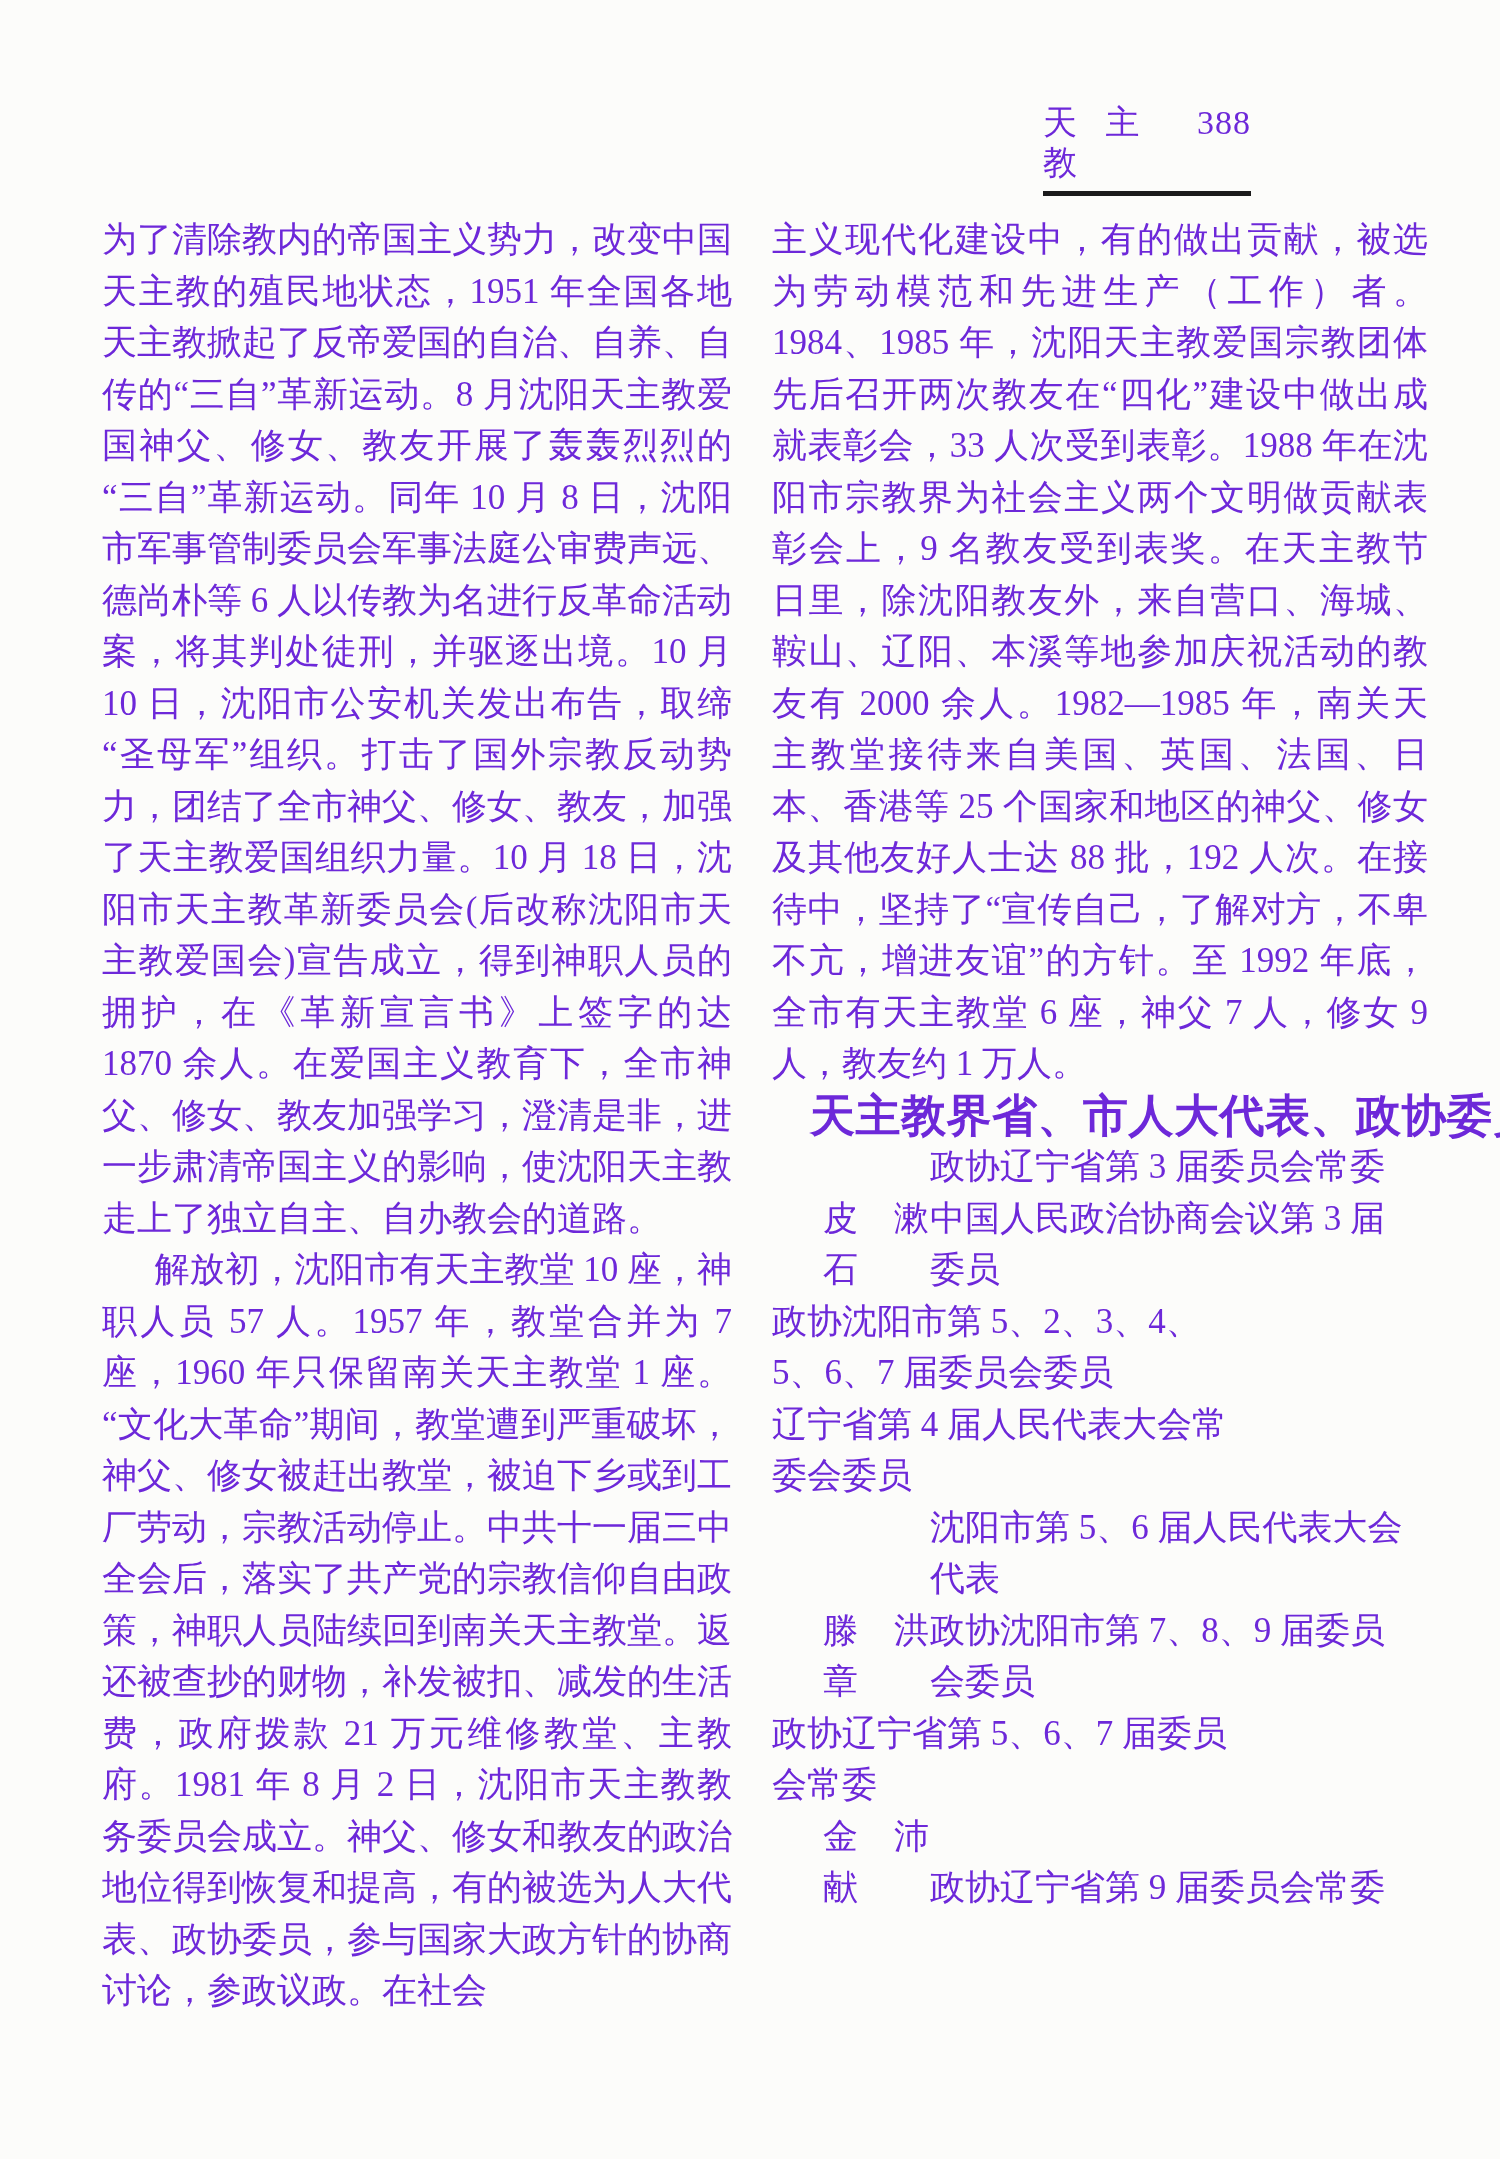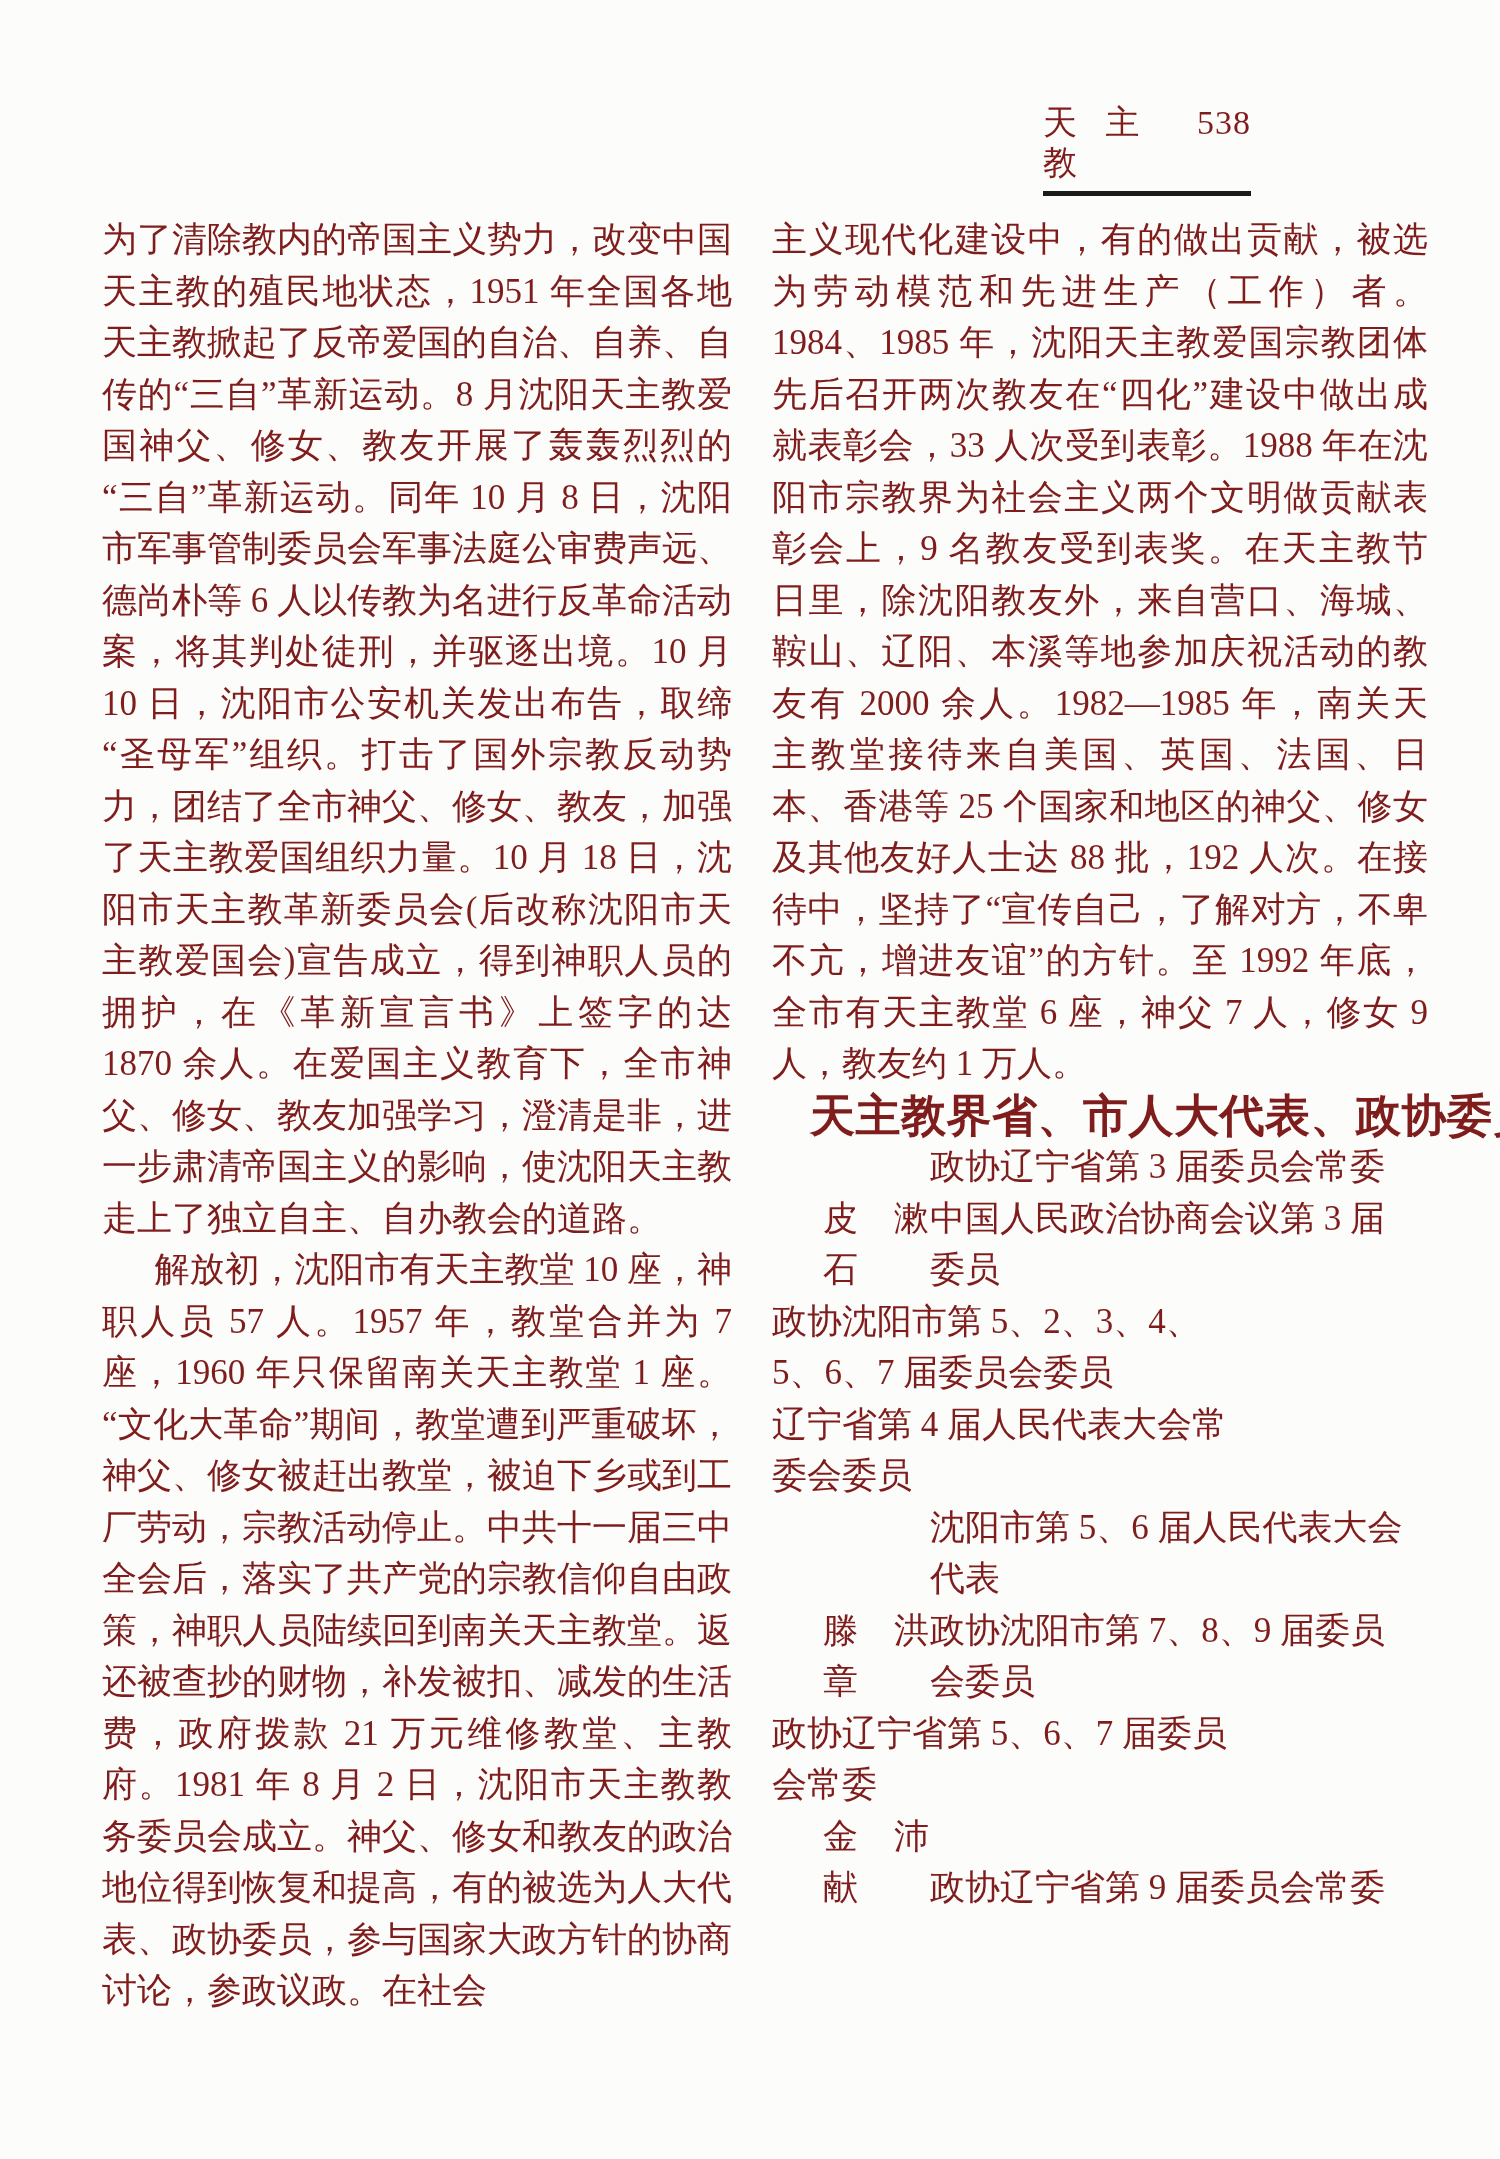--- a/index.html
+++ b/index.html
@@ -5,21 +5,21 @@
   html, body {
     margin: 0;
     padding: 0;
     background: #e8e8e8;
   }
   .page {
     position: relative;
     width: 1500px;
     height: 2159px;
     background: #fcfcfa;
-    color: #7f1d1d;
+    color: #6d28d9;
     font-family: "Liberation Serif", "DejaVu Serif", serif;
     overflow: hidden;
   }
   
   .running-header {
     position: absolute;
     top: 103px;
     left: 1043px;
     width: 208px;
     display: flex;
@@ -82,21 +82,21 @@
     text-align: left;
   }
 </style>
 </head>
 <body>
 
 <div class="page">
 
   <div class="running-header">
     <span class="title">天 主 教</span>
-    <span class="pagenum">538</span>
+    <span class="pagenum">388</span>
   </div>
 
   <div class="column col-left">
     <p>为了清除教内的帝国主义势力，改变中国天主教的殖民地状态，1951 年全国各地天主教掀起了反帝爱国的自治、自养、自传的“三自”革新运动。8 月沈阳天主教爱国神父、修女、教友开展了轰轰烈烈的“三自”革新运动。同年 10 月 8 日，沈阳市军事管制委员会军事法庭公审费声远、德尚朴等 6 人以传教为名进行反革命活动案，将其判处徒刑，并驱逐出境。10 月 10 日，沈阳市公安机关发出布告，取缔“圣母军”组织。打击了国外宗教反动势力，团结了全市神父、修女、教友，加强了天主教爱国组织力量。10 月 18 日，沈阳市天主教革新委员会(后改称沈阳市天主教爱国会)宣告成立，得到神职人员的拥护，在《革新宣言书》上签字的达 1870 余人。在爱国主义教育下，全市神父、修女、教友加强学习，澄清是非，进一步肃清帝国主义的影响，使沈阳天主教走上了独立自主、自办教会的道路。</p>
     <p class="indented">解放初，沈阳市有天主教堂 10 座，神职人员 57 人。1957 年，教堂合并为 7 座，1960 年只保留南关天主教堂 1 座。“文化大革命”期间，教堂遭到严重破坏，神父、修女被赶出教堂，被迫下乡或到工厂劳动，宗教活动停止。中共十一届三中全会后，落实了共产党的宗教信仰自由政策，神职人员陆续回到南关天主教堂。返还被查抄的财物，补发被扣、减发的生活费，政府拨款 21 万元维修教堂、主教府。1981 年 8 月 2 日，沈阳市天主教教务委员会成立。神父、修女和教友的政治地位得到恢复和提高，有的被选为人大代表、政协委员，参与国家大政方针的协商讨论，参政议政。在社会</p>
   </div>
 
   <div class="column col-right">
     <p>主义现代化建设中，有的做出贡献，被选为劳动模范和先进生产（工作）者。1984、1985 年，沈阳天主教爱国宗教团体先后召开两次教友在“四化”建设中做出成就表彰会，33 人次受到表彰。1988 年在沈阳市宗教界为社会主义两个文明做贡献表彰会上，9 名教友受到表奖。在天主教节日里，除沈阳教友外，来自营口、海城、鞍山、辽阳、本溪等地参加庆祝活动的教友有 2000 余人。1982—1985 年，南关天主教堂接待来自美国、英国、法国、日本、香港等 25 个国家和地区的神父、修女及其他友好人士达 88 批，192 人次。在接待中，坚持了“宣传自己，了解对方，不卑不亢，增进友谊”的方针。至 1992 年底，全市有天主教堂 6 座，神父 7 人，修女 9 人，教友约 1 万人。</p>
 

